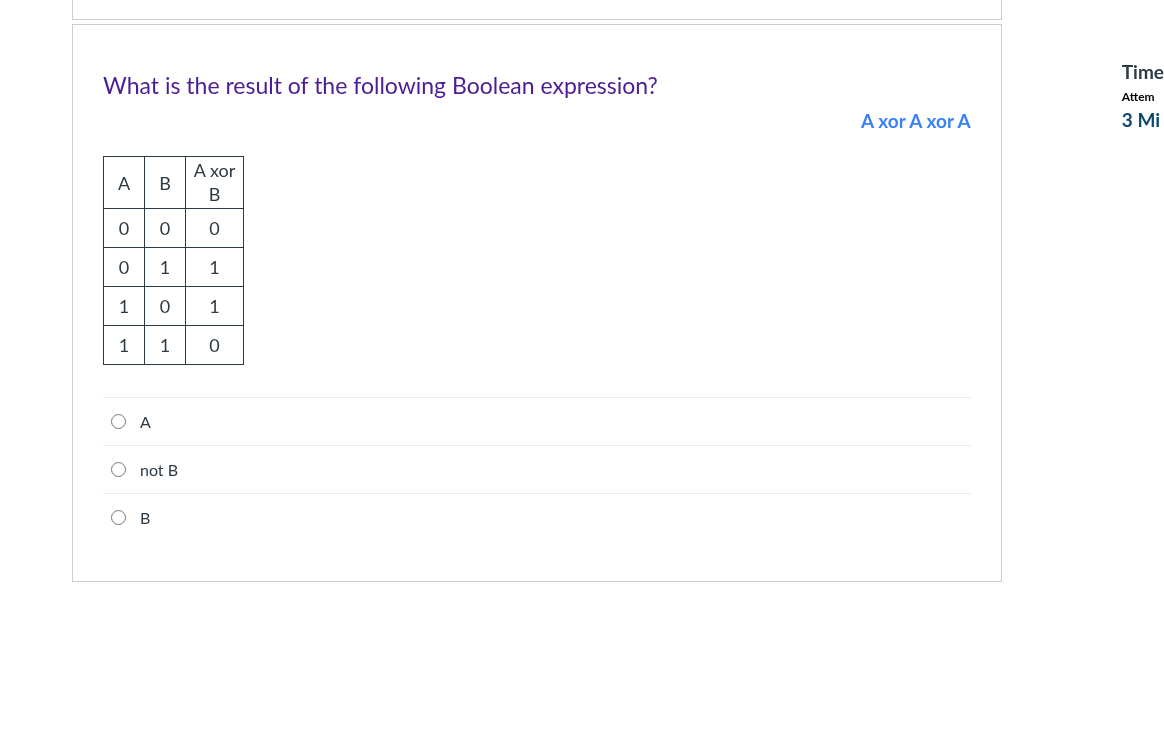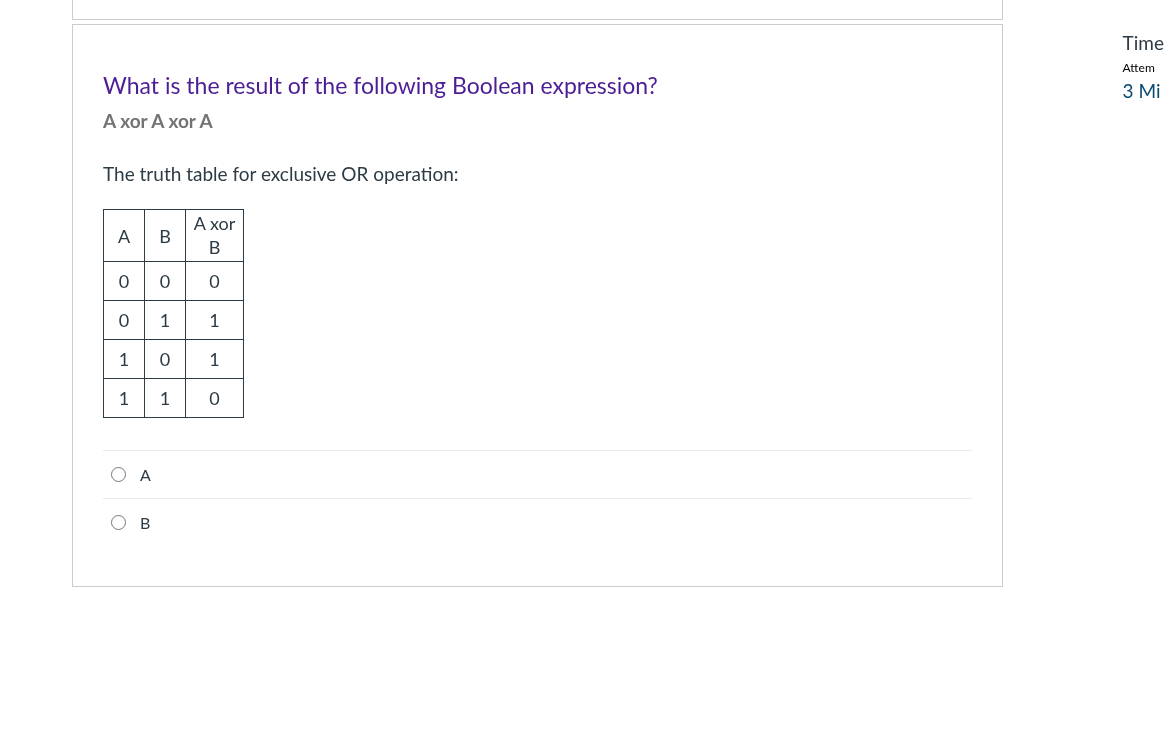--- a/index.html
+++ b/index.html
@@ -39,25 +39,25 @@
       margin-right: 2px;
       padding: 44px 30px 40px 30px;
       background: #fff;
     }
     .question-text {
       font-size: 23px;
       color: #4c1d95;
       line-height: 1.4;
     }
     .expression {
-      text-align: left;
+      text-align: right;
       font-size: 19px;
       font-weight: 700;
       margin-top: 8px;
-      color: #737373;
+      color: #3b82f6;
     }
     .truth-label {
       font-size: 19px;
       margin-top: 30px;
       color: #2d3b45;
     }
     .truth-table {
       border-collapse: collapse;
       margin-top: 24px;
     }
@@ -96,23 +96,24 @@
       height: 15px;
       margin-right: 14px;
       accent-color: #0374b5;
       cursor: pointer;
     }
     .answer-label {
       font-size: 16px;
       color: #2d3b45;
     }
     .sidebar {
-      padding-top: 31px;
+      padding-top: 60px;
       padding-left: 118px;
       white-space: nowrap;
+      font-weight: bold;
     }
     .sidebar-title {
       font-size: 19px;
       color: #2d3b45;
       margin-bottom: 6px;
     }
     .sidebar-sub {
       font-size: 12px;
       color: #000000;
       margin-bottom: 4px;
@@ -124,21 +125,20 @@
   </style>
 </head>
 <body>
 
 <div class="page-wrapper">
   <div class="question-panel">
     <div class="header-bar"></div>
     <div class="question-body">
       <div class="question-text">What is the result of the following Boolean expression?</div>
       <div class="expression">A xor A xor A</div>
-      <div class="truth-label">The truth table for exclusive OR operation:</div>
 
       <table class="truth-table">
         <thead>
           <tr>
             <th>A</th>
             <th>B</th>
             <th class="xor-col">
               <div>A xor</div>
               <div>B</div>
             </th>
@@ -168,20 +168,24 @@
         </tbody>
       </table>
 
       <div class="answers">
         <label class="answer-row">
           <input type="radio" name="q" style="">
           <span class="answer-label">A</span>
         </label>
         <label class="answer-row">
           <input type="radio" name="q" style="">
+          <span class="answer-label">not B</span>
+        </label>
+        <label class="answer-row">
+          <input type="radio" name="q" style="">
           <span class="answer-label">B</span>
         </label>
       </div>
     </div>
   </div>
 
   <div class="sidebar">
     <div class="sidebar-title">Time</div>
     <div class="sidebar-sub">Attem</div>
     <div class="sidebar-time">3 Mi</div>

